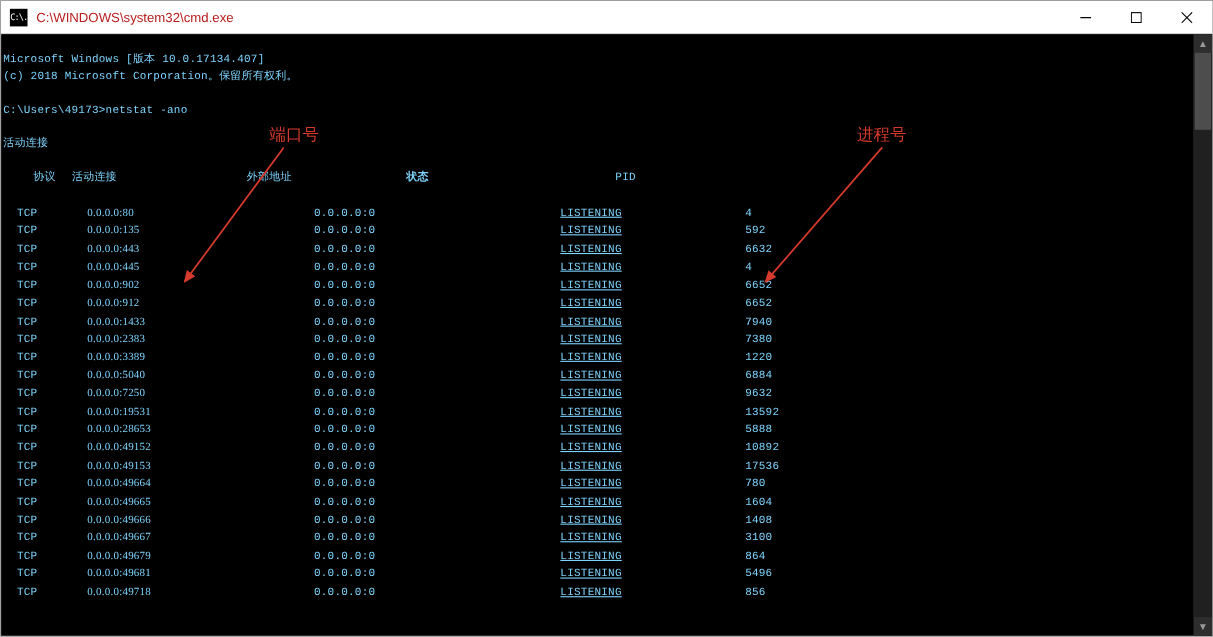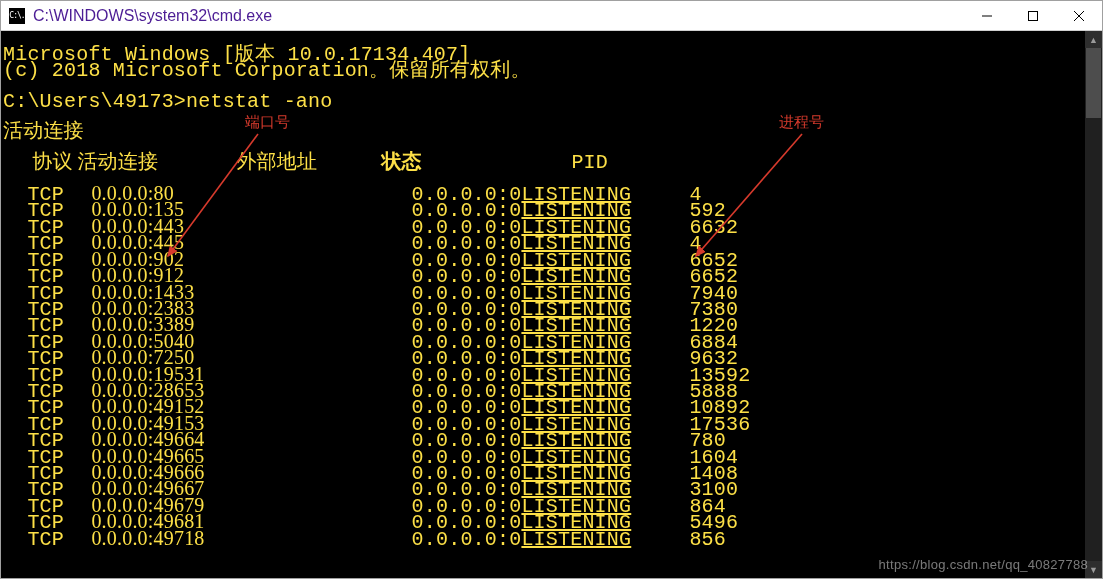--- a/index.html
+++ b/index.html
@@ -35,22 +35,22 @@
     align-items: center;
     justify-content: center;
     color: #fff;
     font-family: Consolas, monospace;
     font-size: 8px;
     line-height: 8px;
     letter-spacing: -1px;
   }
   .title-text {
     flex: 1;
-    font-size: 16px;
-    color: #4c1d95;
+    font-size: 12px;
+    color: #b91c1c;
     padding-left: 2px;
   }
   .win-buttons { display: flex; height: 100%; }
   .win-btn {
     width: 46px;
     height: 100%;
     display: flex;
     align-items: center;
     justify-content: center;
     color: #000;
@@ -60,23 +60,23 @@
   .client {
     flex: 1;
     position: relative;
     background: #000;
     overflow: hidden;
   }
   .console-wrap {
     position: absolute;
     left: 0; top: 0; right: 17px; bottom: 0;
     overflow: hidden;
-    color: #fde047;
+    color: #7dd3fc;
     font-family: "NSimSun","SimSun","Consolas","Courier New",monospace;
-    font-size: 20px;
+    font-size: 10px;
     line-height: 15.4px;
     letter-spacing: 0.2px;
     white-space: pre;
     padding: 1px 0 16px 2px;
   }
   .scrollbar {
     position: absolute;
     right: 0; top: 0; bottom: 0;
     width: 17px;
     background: #2e2e2e;
@@ -97,21 +97,21 @@
     left: 1px; right: 1px;
     top: 0; height: 70px;
     background: #4d4d4d;
   }
   .scroll-btn.bottom { position: absolute; bottom: 0; left: 0; }
 
   .row { display: block; }
   .row span { display: inline-block; }
   .col-proto { width: 64px; }
   .col-local { width: 206px; font-family: Liberation Serif, serif; }
-  .col-foreign { width: 224px; text-align: right; }
+  .col-foreign { width: 224px; }
   .col-state  { width: 168px; text-decoration: underline; }
   .col-pid    { }
 
   .hdr { display: block; }
   .hdr span { display: inline-block; }
   .h-proto { width: 50px; text-align: center; }
   .h-local { width: 159px; }
   .h-foreign { width: 145px; }
   .h-state { width: 190px; font-weight: bold; }
 
@@ -197,15 +197,14 @@
     </svg>
 
     <div class="scrollbar">
       <div class="scroll-btn">▲</div>
       <div class="scroll-track">
         <div class="scroll-thumb"></div>
       </div>
       <div class="scroll-btn bottom">▼</div>
     </div>
 
-    <div class="watermark">https://blog.csdn.net/qq_40827788</div>
   </div>
 </div>
 
 </body></html>

